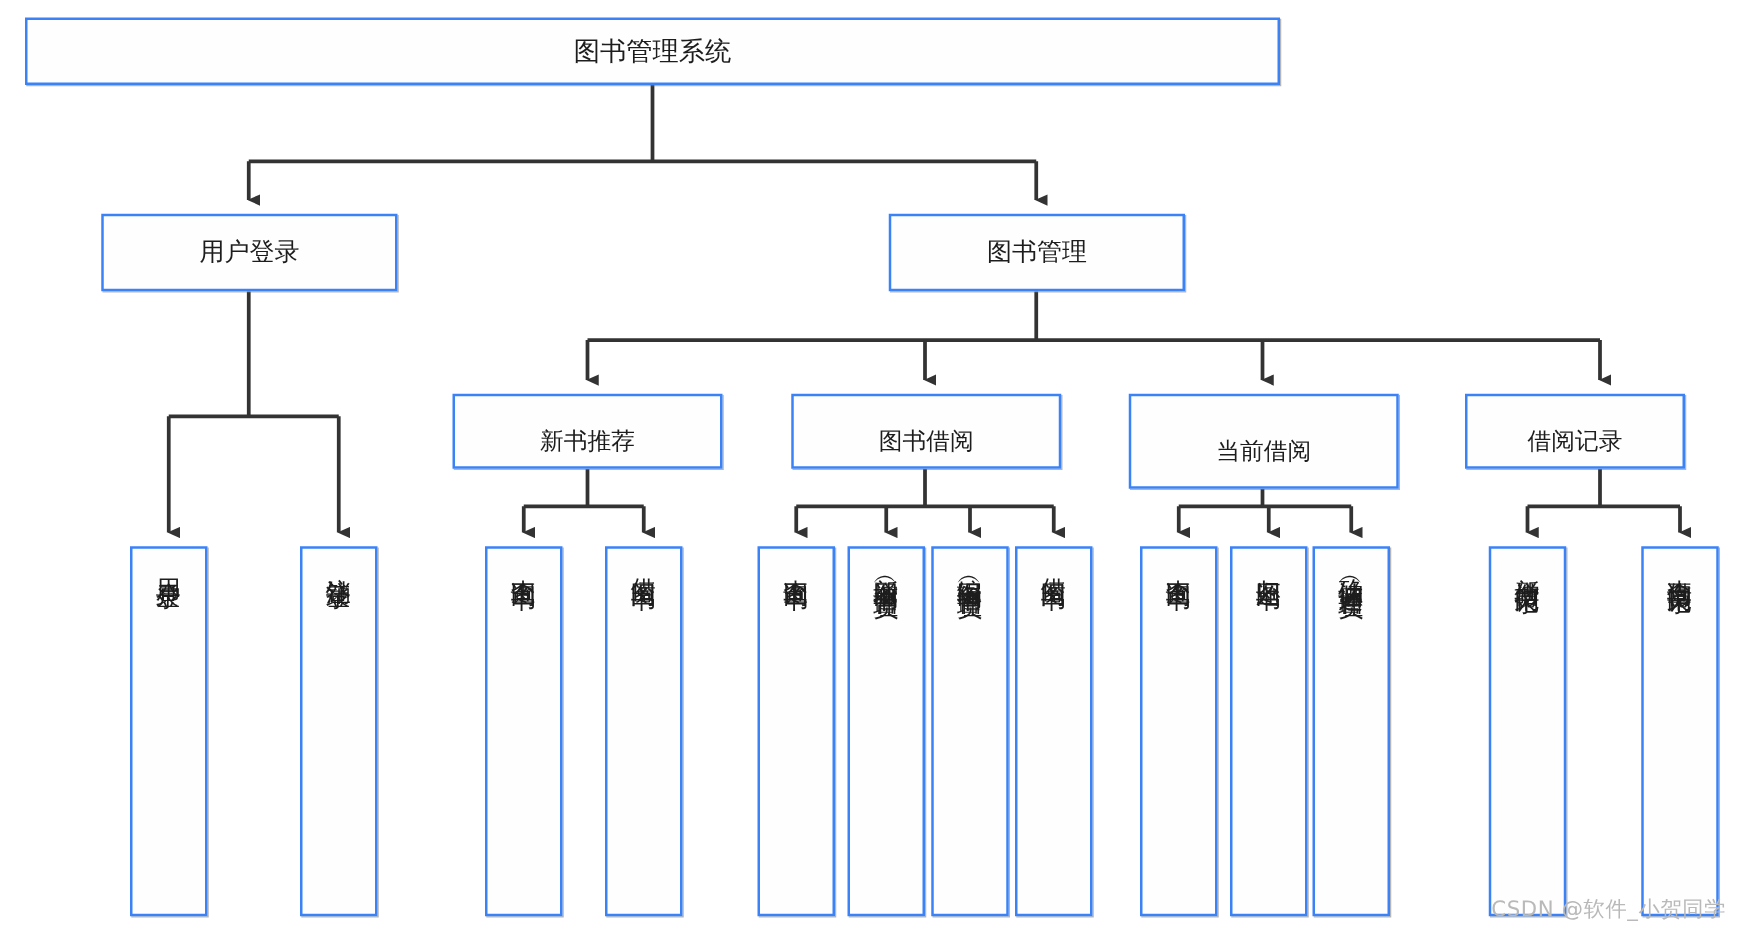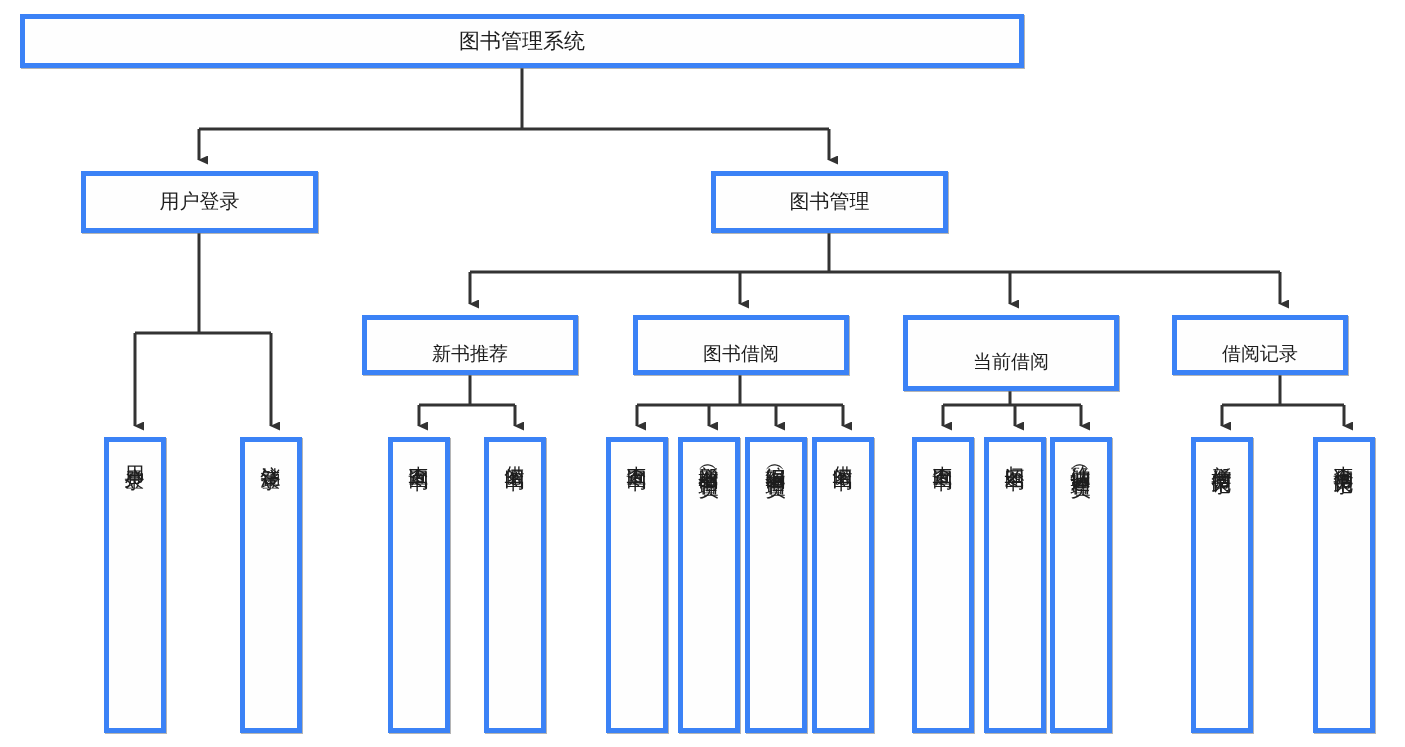--- a/index.html
+++ b/index.html
@@ -23,21 +23,21 @@
     position: absolute;
     left: 0;
     top: 0;
     width: 1405px;
     height: 747px;
   }
   .node-box {
     position: absolute;
     box-sizing: border-box;
     background: #fefefe;
-    border: 5px solid #3b82f6;
+    border: 2px solid #3b82f6;
     box-shadow: 1px 1px 0 0 rgba(120,120,120,0.55);
     display: flex;
     align-items: center;
     justify-content: center;
     overflow: hidden;
   }
   .node-label {
     color: #1d1d1d;
     font-family: "DejaVu Sans", "Liberation Sans", sans-serif;
     line-height: 1.18;
@@ -175,13 +175,14 @@
         <span class="node-label">确认归还（管理员）</span>
       </div>
       <div class="node-box node-leaf" style="left: 1191px; top: 437px; width: 62px; height: 296px;">
         <span class="node-label">新增借阅记录</span>
       </div>
       <div class="node-box node-leaf" style="left: 1313px; top: 437px; width: 62px; height: 296px;">
         <span class="node-label">查询借阅记录</span>
       </div>
     </div>
 
+  <div class="watermark" style="left:1193px; top:716px;">CSDN @软件_小贺同学</div>
 </div>
 
 </body></html>

